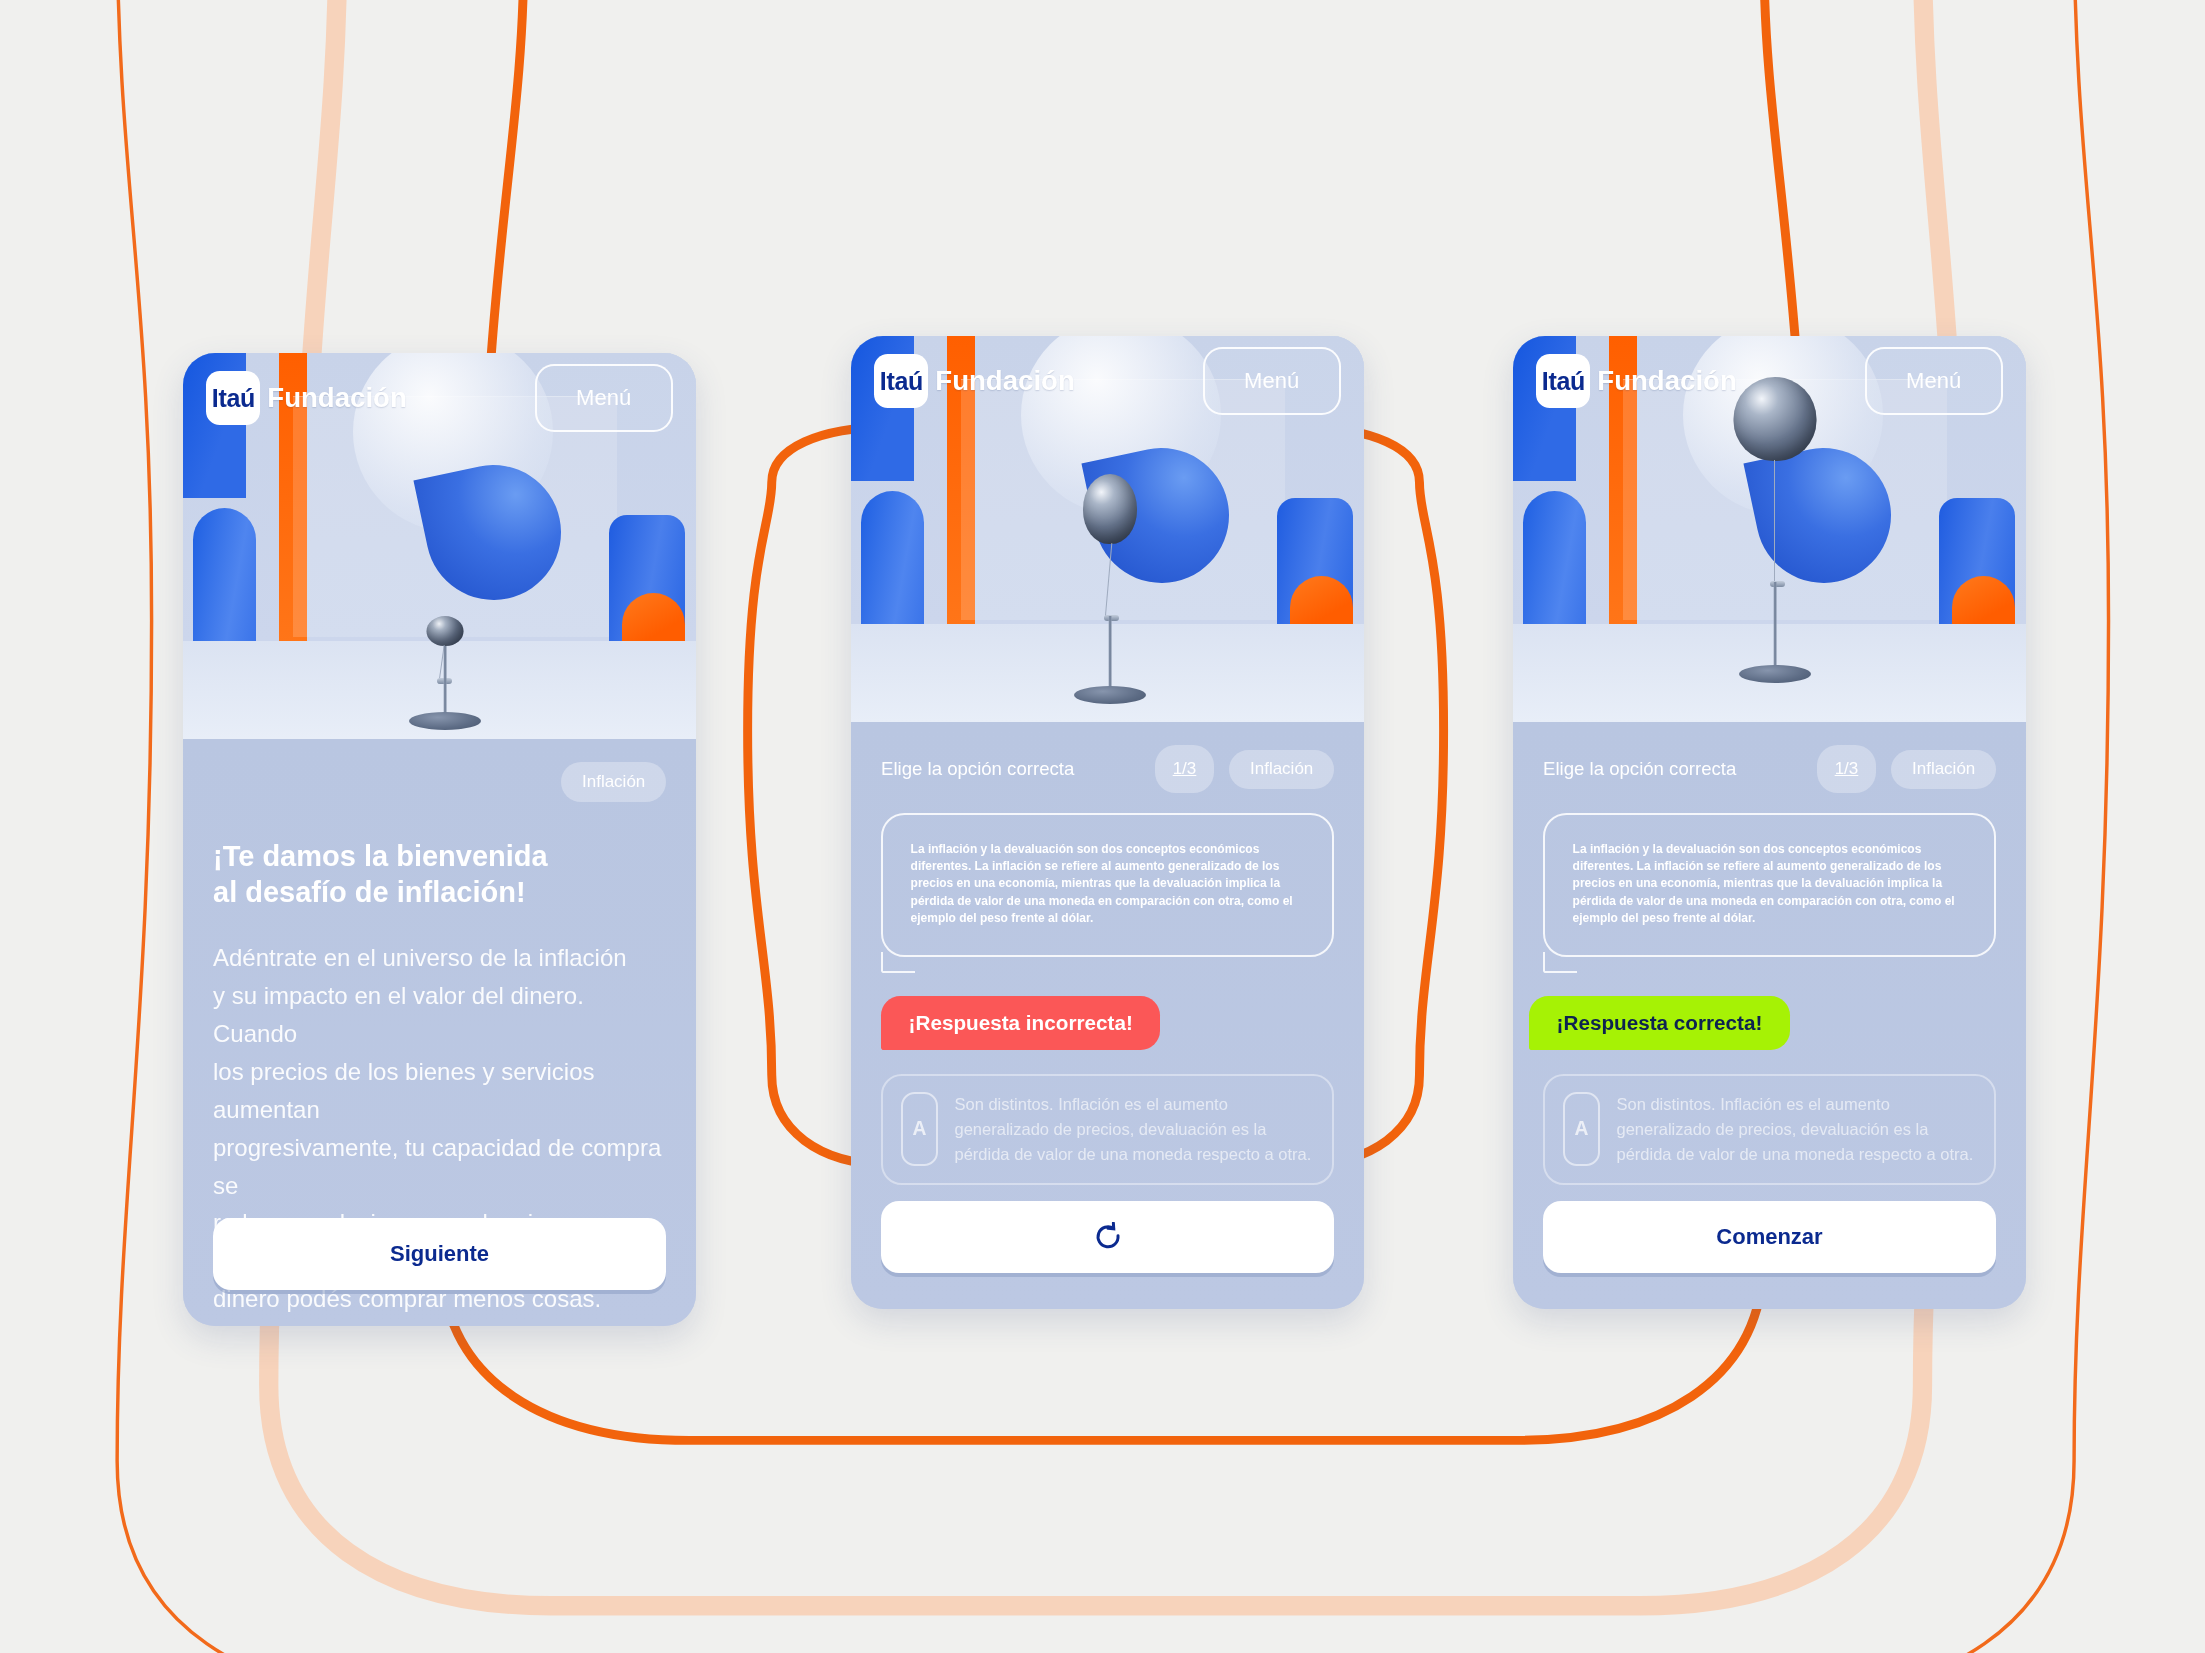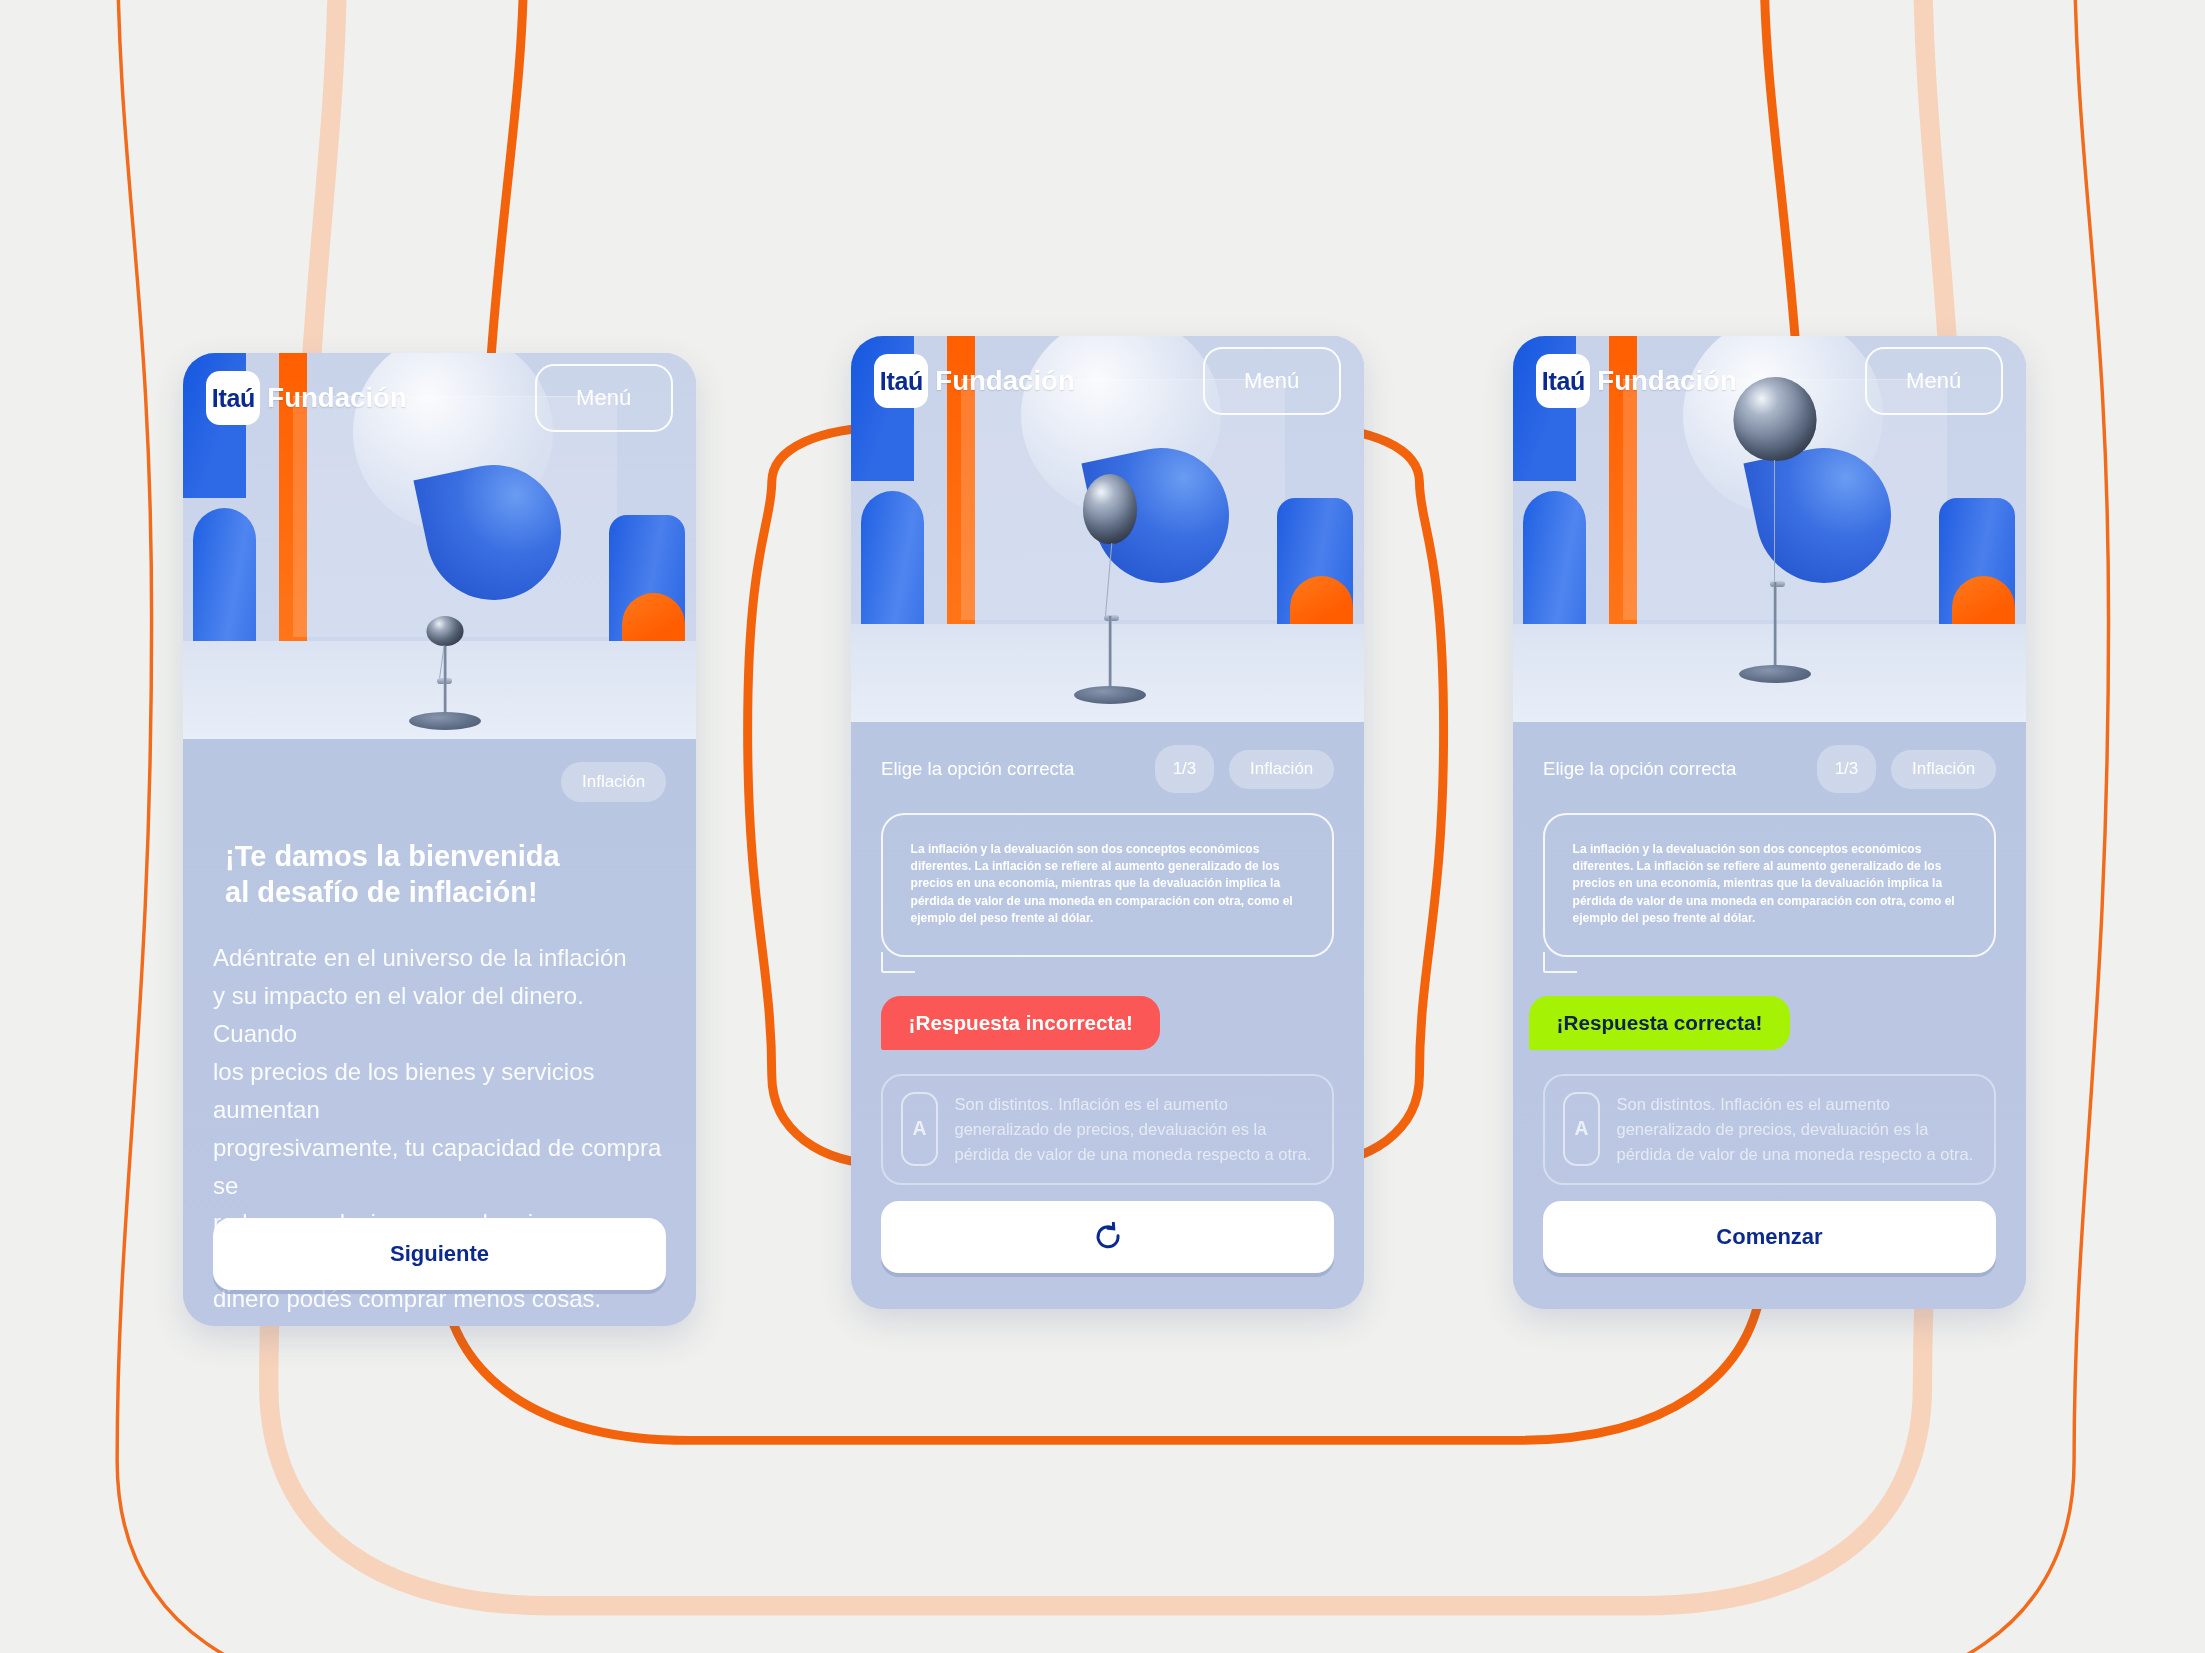--- a/index.html
+++ b/index.html
@@ -163,27 +163,27 @@
   }
   .chip-row.right { justify-content:flex-end; }
   .chip {
     background: rgba(255,255,255,.30);
     border-radius: 20.7px;
     color:#ffffff;
     font-size: 17px;
     padding: 9.6px 20.7px;
     white-space:nowrap;
   }
-  .chip.count { padding: 14px 18px; }
+  .chip.count { padding: 14px 18px; text-decoration: underline; }
   .prompt-label {
     color:#ffffff; font-size:18.6px; font-weight:500; margin-right:auto;
   }
 
   .welcome-title {
-    margin: 36px 0 0 12px;
+    margin: 36px 0 0 0;
     font-size: 29px; line-height: 1.25; font-weight: 800; color:#ffffff;
     white-space: pre-line;
   }
   .welcome-body {
     margin-top: 29px;
     font-size: 24px; line-height: 1.58; color: rgba(255,255,255,.92);
     white-space: pre-line;
   }
 
   

